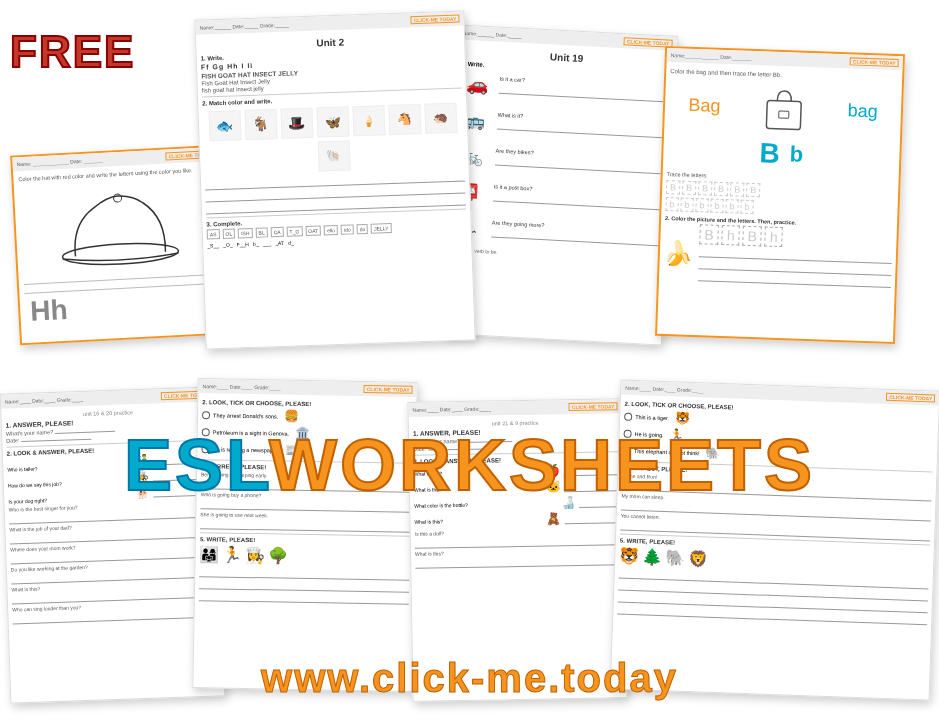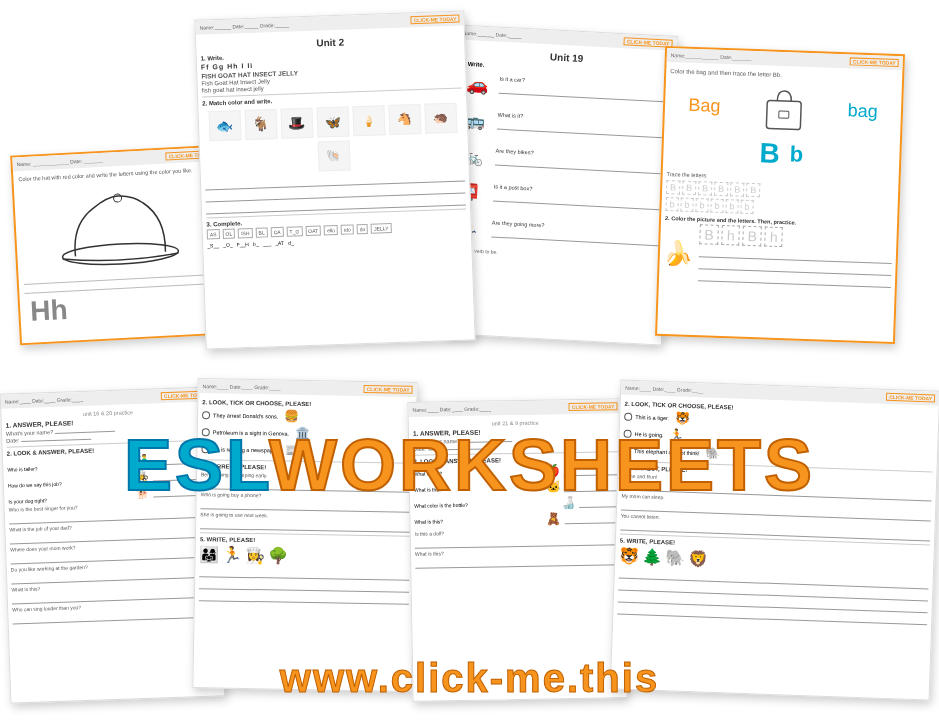--- a/index.html
+++ b/index.html
@@ -326,20 +326,21 @@
       padding: 1px 2px;
       font-size: 5px;
     }
   </style>
 </head>
 <body>
 
 <div class="bg"></div>
 
 <div class="free-printable">
+  <span class="free-text">FREE</span>
 </div>
 
 <div class="worksheet ws-hat">
   <div class="ws-header">
     <span class="ws-header-text">Name: _____________ Date: _______</span>
     <span class="ws-click-badge">CLICK-ME TODAY</span>
   </div>
   <div class="ws-body">
     <div style="font-size:5.5px;color:#555;margin:2px 0;">Color the hat with red color and write the letters using the color you like.</div>
 
@@ -723,13 +724,13 @@
       <span style="font-size:16px;">🐘</span>
       <span style="font-size:16px;">🦁</span>
     </div>
     <div class="answer-line"></div>
     <div class="answer-line"></div>
     <div class="answer-line"></div>
     <div class="answer-line"></div>
   </div>
 </div>
 
-<div class="website-url">www.click-me.this</div>
+<div class="website-url">www.click-me.today</div>
 
 </body></html>

